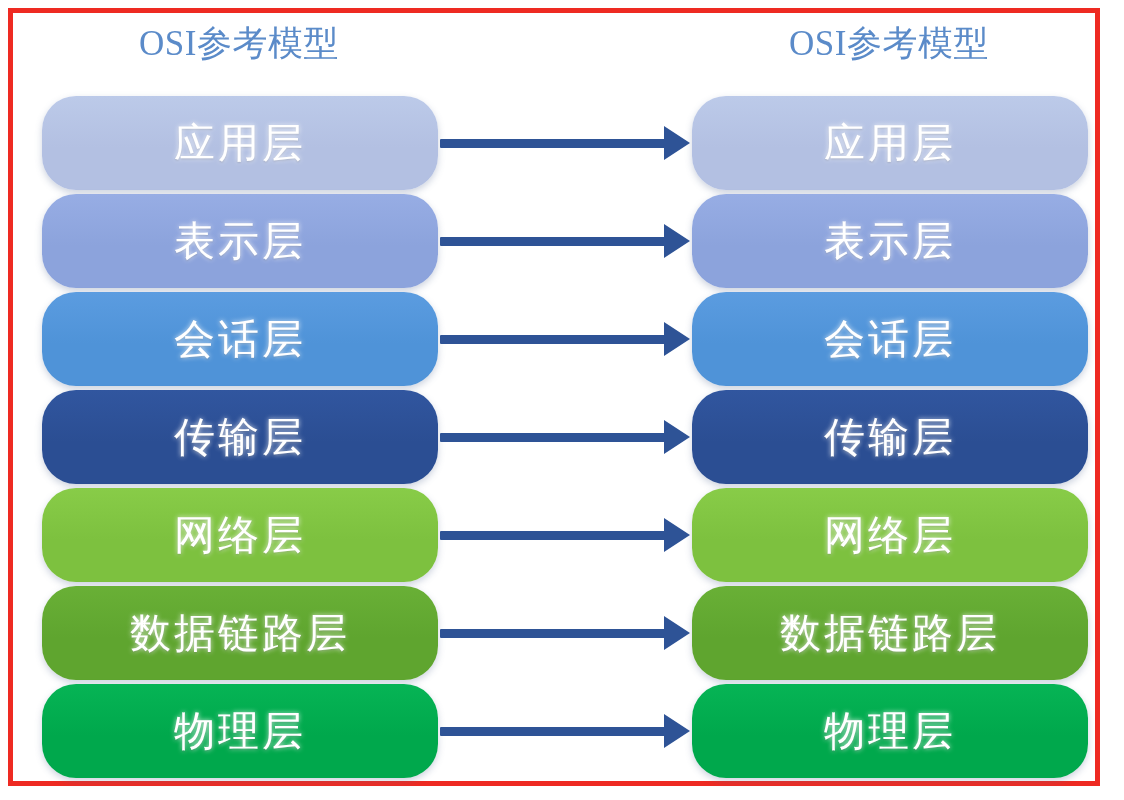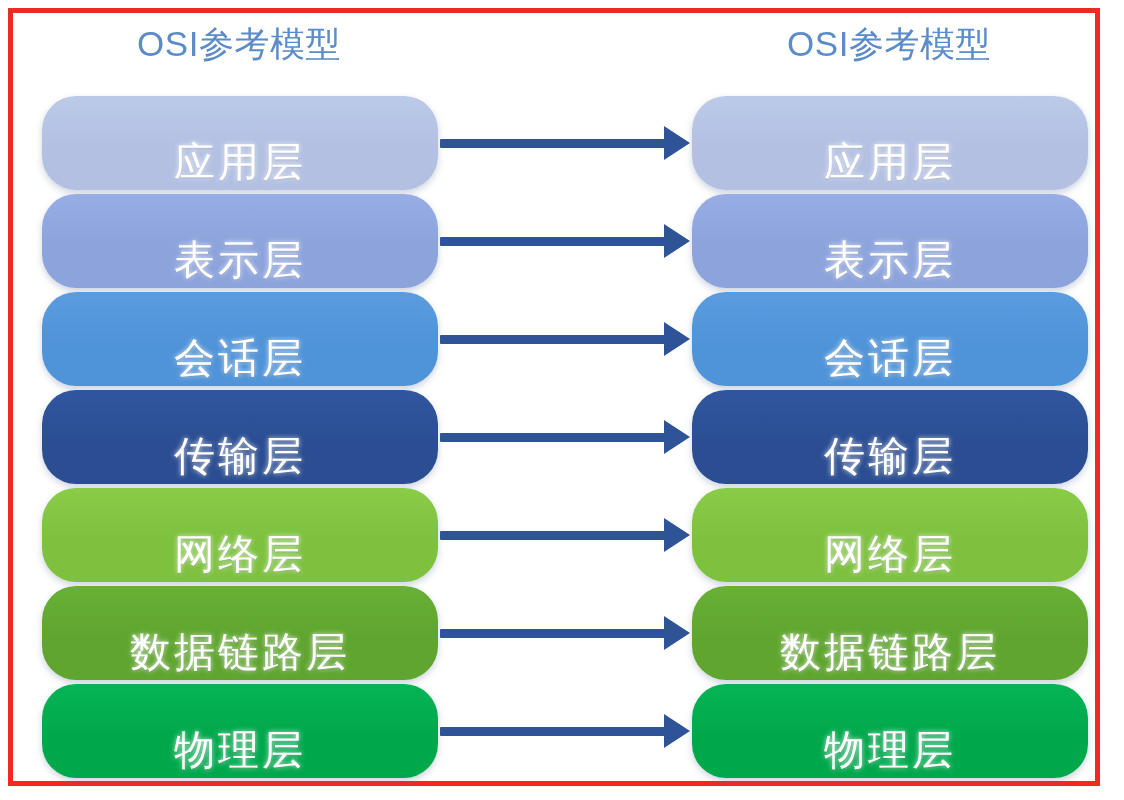--- a/index.html
+++ b/index.html
@@ -40,20 +40,21 @@
     position: absolute;
     top: 22px;
     width: 400px;
     text-align: center;
     font-size: 35px;
     font-weight: 400;
     color: #5b8bc9;
     letter-spacing: 0.5px;
     white-space: nowrap;
     line-height: 44px;
+    font-family: Liberation Serif, serif;
   }
   #title-left  { left: 39px; }
   #title-right { left: 689px; }
 
   
   .stack {
     position: absolute;
     top: 96px;
     width: 396px;
   }
@@ -61,21 +62,21 @@
   #stack-right { left: 692px; }
 
   
   .layer {
     position: relative;
     width: 396px;
     height: 94px;
     margin-bottom: 4px;
     border-radius: 34px;
     display: flex;
-    align-items: flex-end;
+    align-items: center;
     justify-content: center;
     box-sizing: border-box;
     box-shadow: 0 3px 7px rgba(90,110,150,0.30);
   }
   .layer-label {
     font-size: 41px;
     font-weight: 400;
     color: #ffffff;
     letter-spacing: 3px;
     white-space: nowrap;

